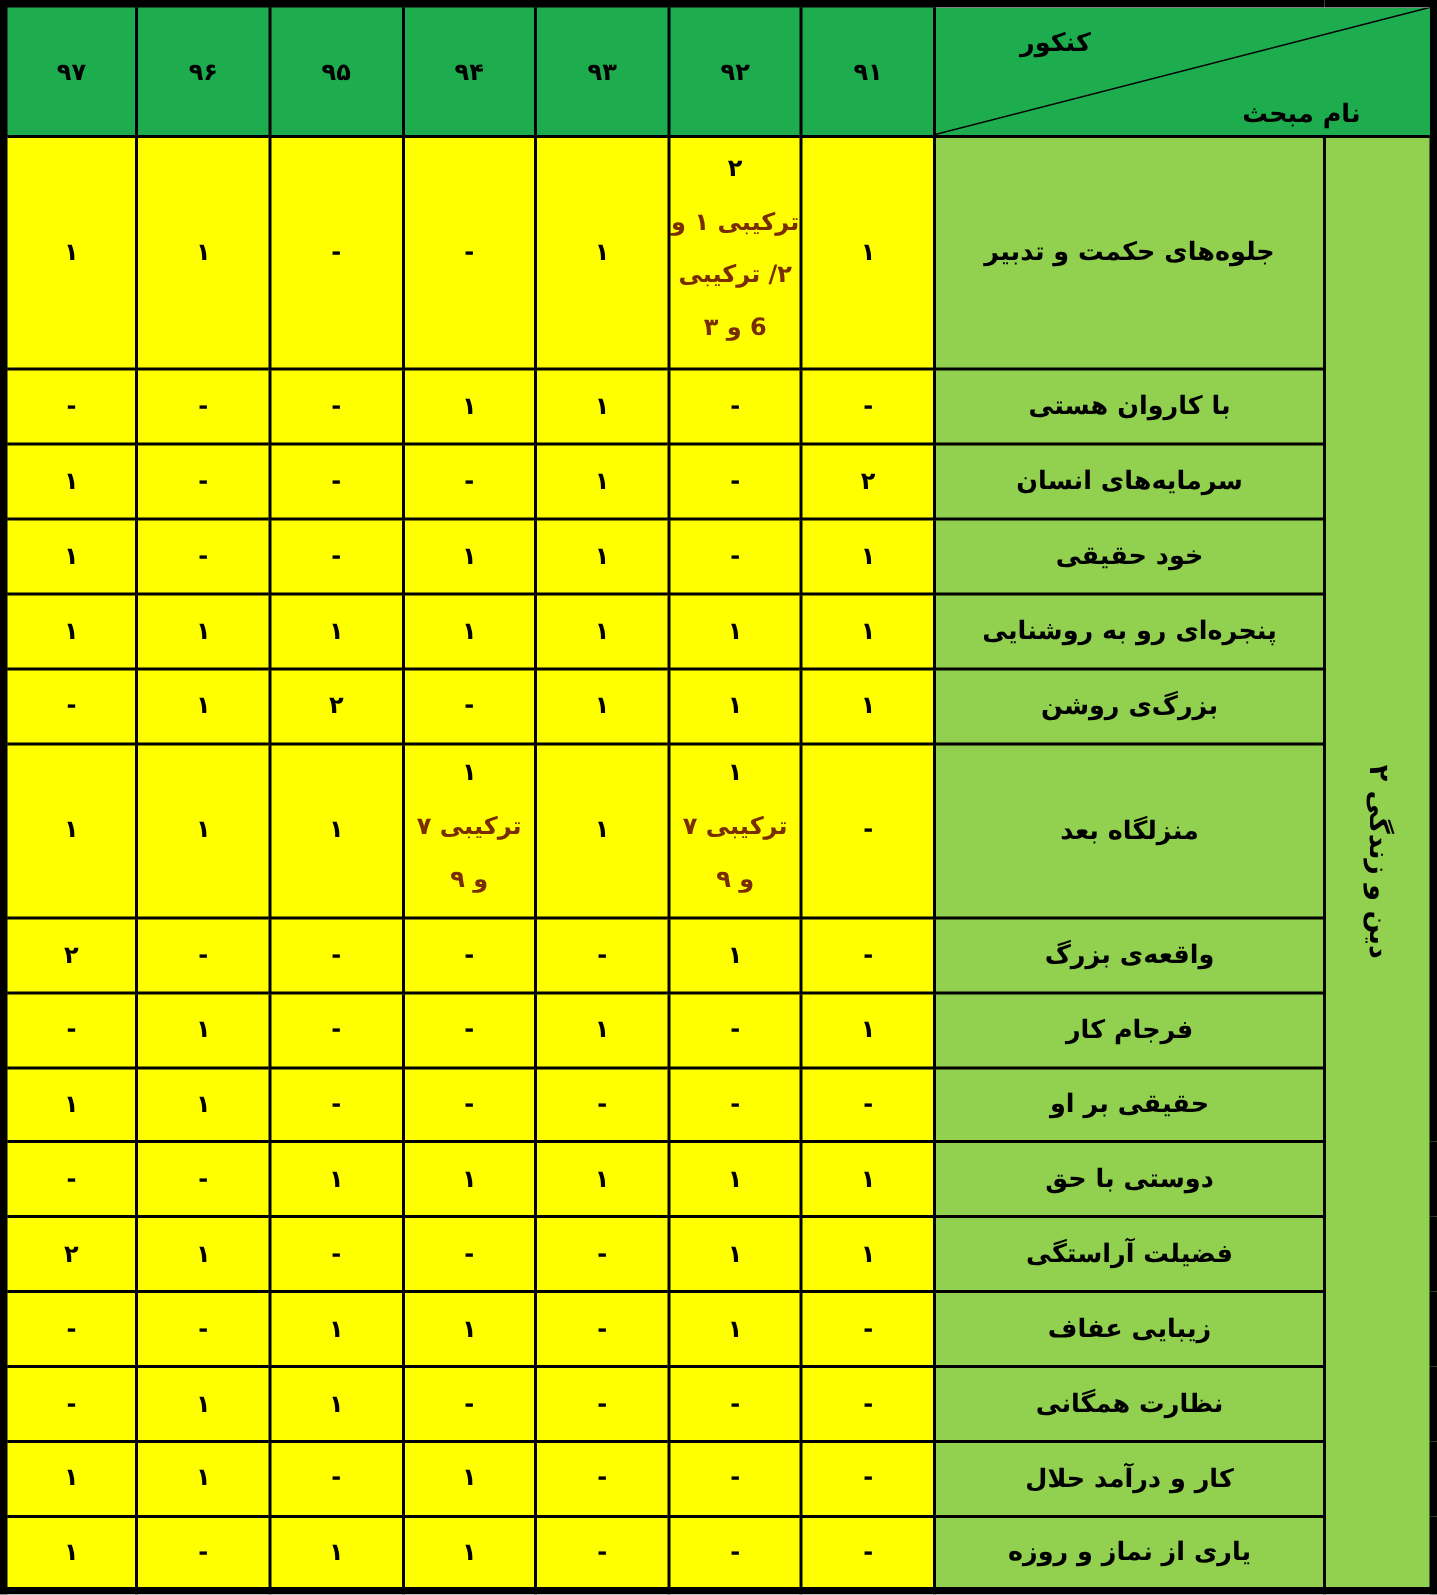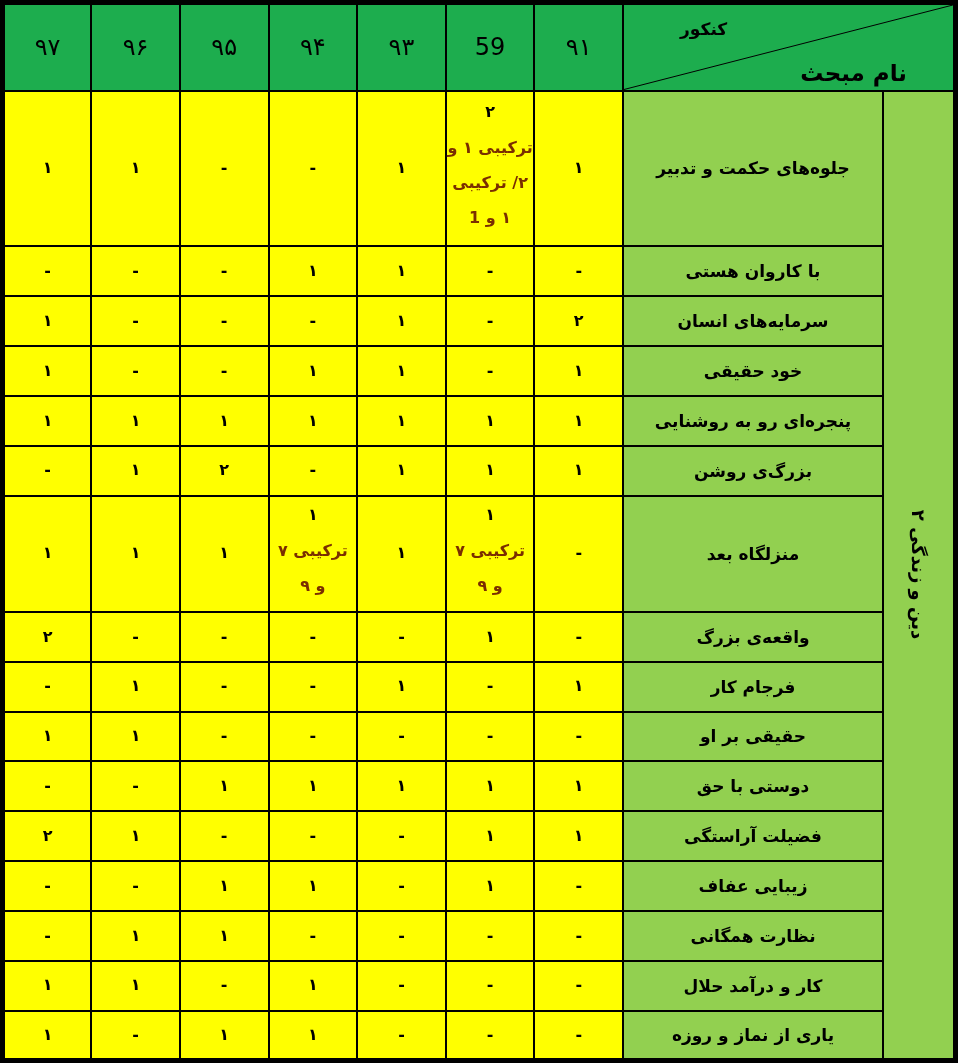--- a/index.html
+++ b/index.html
@@ -14,25 +14,25 @@
     border:5px solid #000;
     direction:rtl;
   }
   td,th{border:2px solid #000;text-align:center;vertical-align:middle;padding:0;}
   
   tr.row-head{height:88px}
   tr.row-xl{height:150px}
   tr.row-lg{height:112px}
   tr.row-md{height:48px}
   
-  th.year{background:var(--hdr-green);font-size:24px;font-weight:normal;}
+  th.year{background:var(--hdr-green);font-size:16px;font-weight:bold;}
   td.corner{background:var(--hdr-green);position:relative;overflow:hidden;}
   td.corner svg{position:absolute;inset:0;width:100%;height:100%;display:block;}
   .corner-top{position:absolute;top:14px;left:56px;font-size:17px;}
-  .corner-bottom{position:absolute;bottom:4px;right:46px;font-size:23px;}
+  .corner-bottom{position:absolute;bottom:4px;right:46px;font-size:17px;}
   
   td.topic{background:var(--lt-green);font-size:17px;padding:2px 6px;text-align:center;}
   td.val{background:var(--cell-yellow);font-size:16px;line-height:1.4;}
   td.strip{background:var(--lt-green);}
   .strip-inner{display:flex;align-items:center;justify-content:center;width:100%;height:100%;}
   .v-label{transform:rotate(90deg);white-space:nowrap;font-size:18px;letter-spacing:2px;}
   .main-val{font-size:16px;margin-bottom:6px;}
   .note-line{font-size:16px;color:var(--note-red);line-height:2.2;}
 </style>
 </head>
@@ -55,21 +55,21 @@
       <tr class="row-head" id="header-row">
         <td class="corner" colspan="2">
           <svg viewBox="0 0 100 100" preserveAspectRatio="none">
             <line x1="0" y1="100" x2="100" y2="0" stroke="#000" stroke-width="1" vector-effect="non-scaling-stroke"></line>
           </svg>
           <span class="corner-top">کنکور</span>
           <span class="corner-bottom">نام مبحث</span>
         </td>
 
       <th class="year">۹۱</th>
-          <th class="year">59</th>
+          <th class="year">۹۲</th>
           <th class="year">۹۳</th>
           <th class="year">۹۴</th>
           <th class="year">۹۵</th>
           <th class="year">۹۶</th>
           <th class="year">۹۷</th>
         </tr>
     </thead>
     <tbody id="table-body">
 
     <tr class="row-xl">
@@ -77,21 +77,21 @@
             <div class="strip-inner">
               <div class="v-label">دین و زندگی ۲</div>
             </div>
           </td>
           <td class="topic">جلوه‌های حکمت و تدبیر</td>
           <td class="val">۱</td>
           <td class="val">
             <div class="main-val">۲</div>
             <div class="note-line">ترکیبی ۱ و</div>
             <div class="note-line">۲/ ترکیبی</div>
-            <div class="note-line">۱ و 1</div>
+            <div class="note-line">6 و ۳</div>
           </td>
           <td class="val">۱</td>
           <td class="val">-</td>
           <td class="val">-</td>
           <td class="val">۱</td>
           <td class="val">۱</td>
         </tr>
         <tr class="row-md">
           <td class="topic">با کاروان هستی</td>
           <td class="val">-</td>

